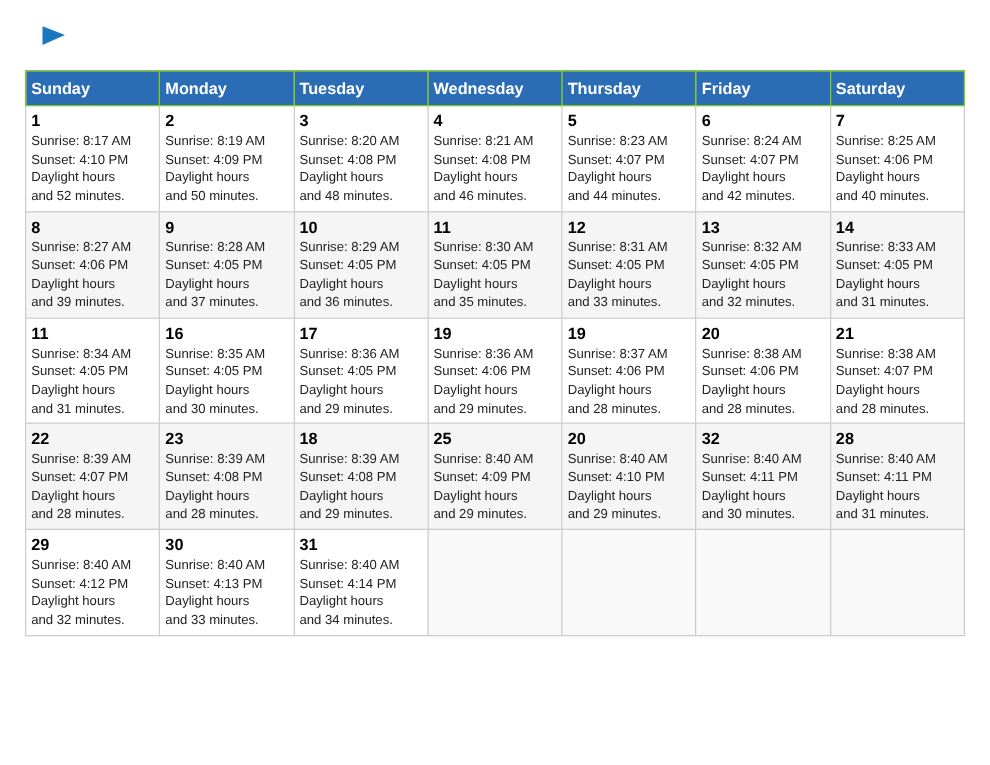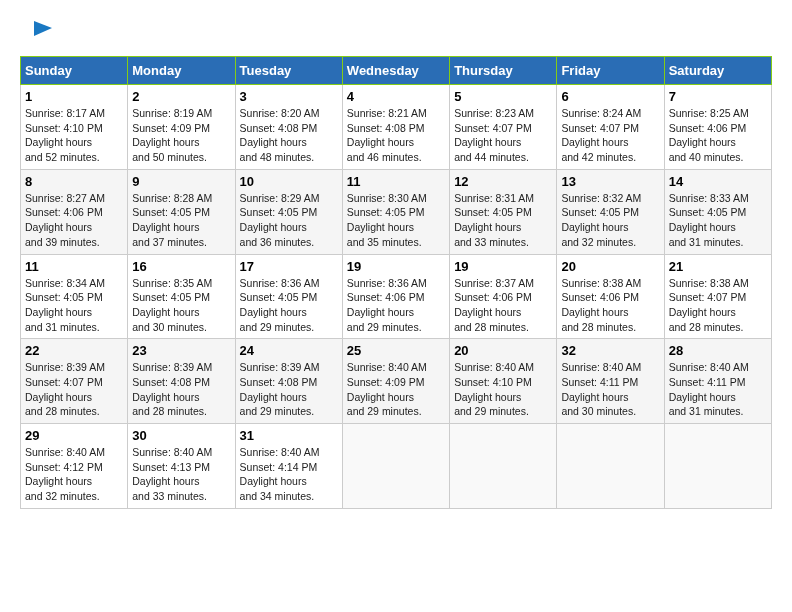--- a/index.html
+++ b/index.html
@@ -212,21 +212,21 @@
       <tr>
         <td>
           <span class="day-num">22</span>
           <div class="day-detail">Sunrise: 8:39 AM<br>Sunset: 4:07 PM<br>Daylight hours<br>and 28 minutes.</div>
         </td>
         <td>
           <span class="day-num">23</span>
           <div class="day-detail">Sunrise: 8:39 AM<br>Sunset: 4:08 PM<br>Daylight hours<br>and 28 minutes.</div>
         </td>
         <td>
-          <span class="day-num">24</span>
+          <span class="day-num">18</span>
           <div class="day-detail">Sunrise: 8:39 AM<br>Sunset: 4:08 PM<br>Daylight hours<br>and 29 minutes.</div>
         </td>
         <td>
           <span class="day-num">25</span>
           <div class="day-detail">Sunrise: 8:40 AM<br>Sunset: 4:09 PM<br>Daylight hours<br>and 29 minutes.</div>
         </td>
         <td>
           <span class="day-num">20</span>
           <div class="day-detail">Sunrise: 8:40 AM<br>Sunset: 4:10 PM<br>Daylight hours<br>and 29 minutes.</div>
         </td>

